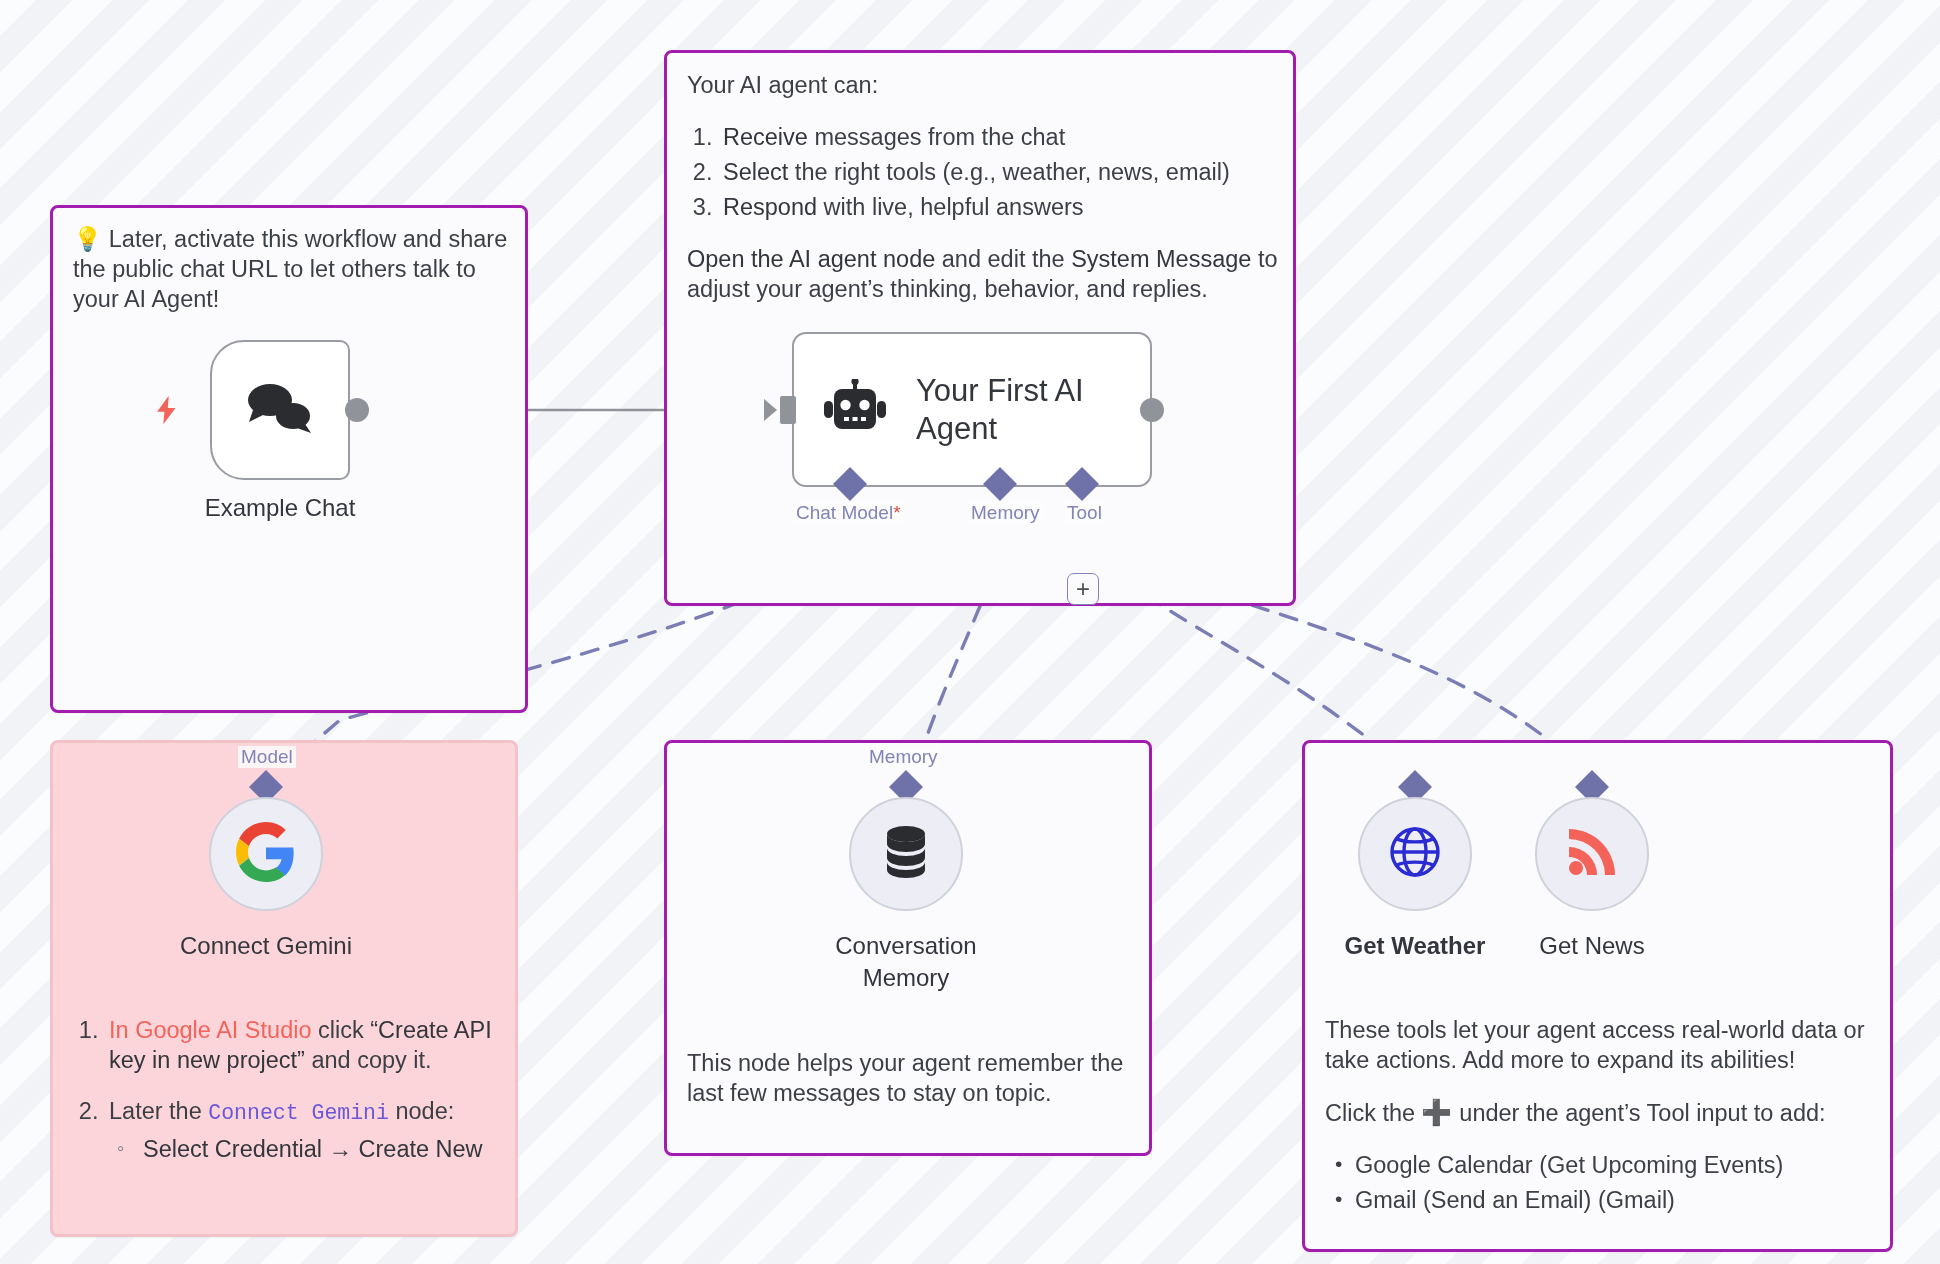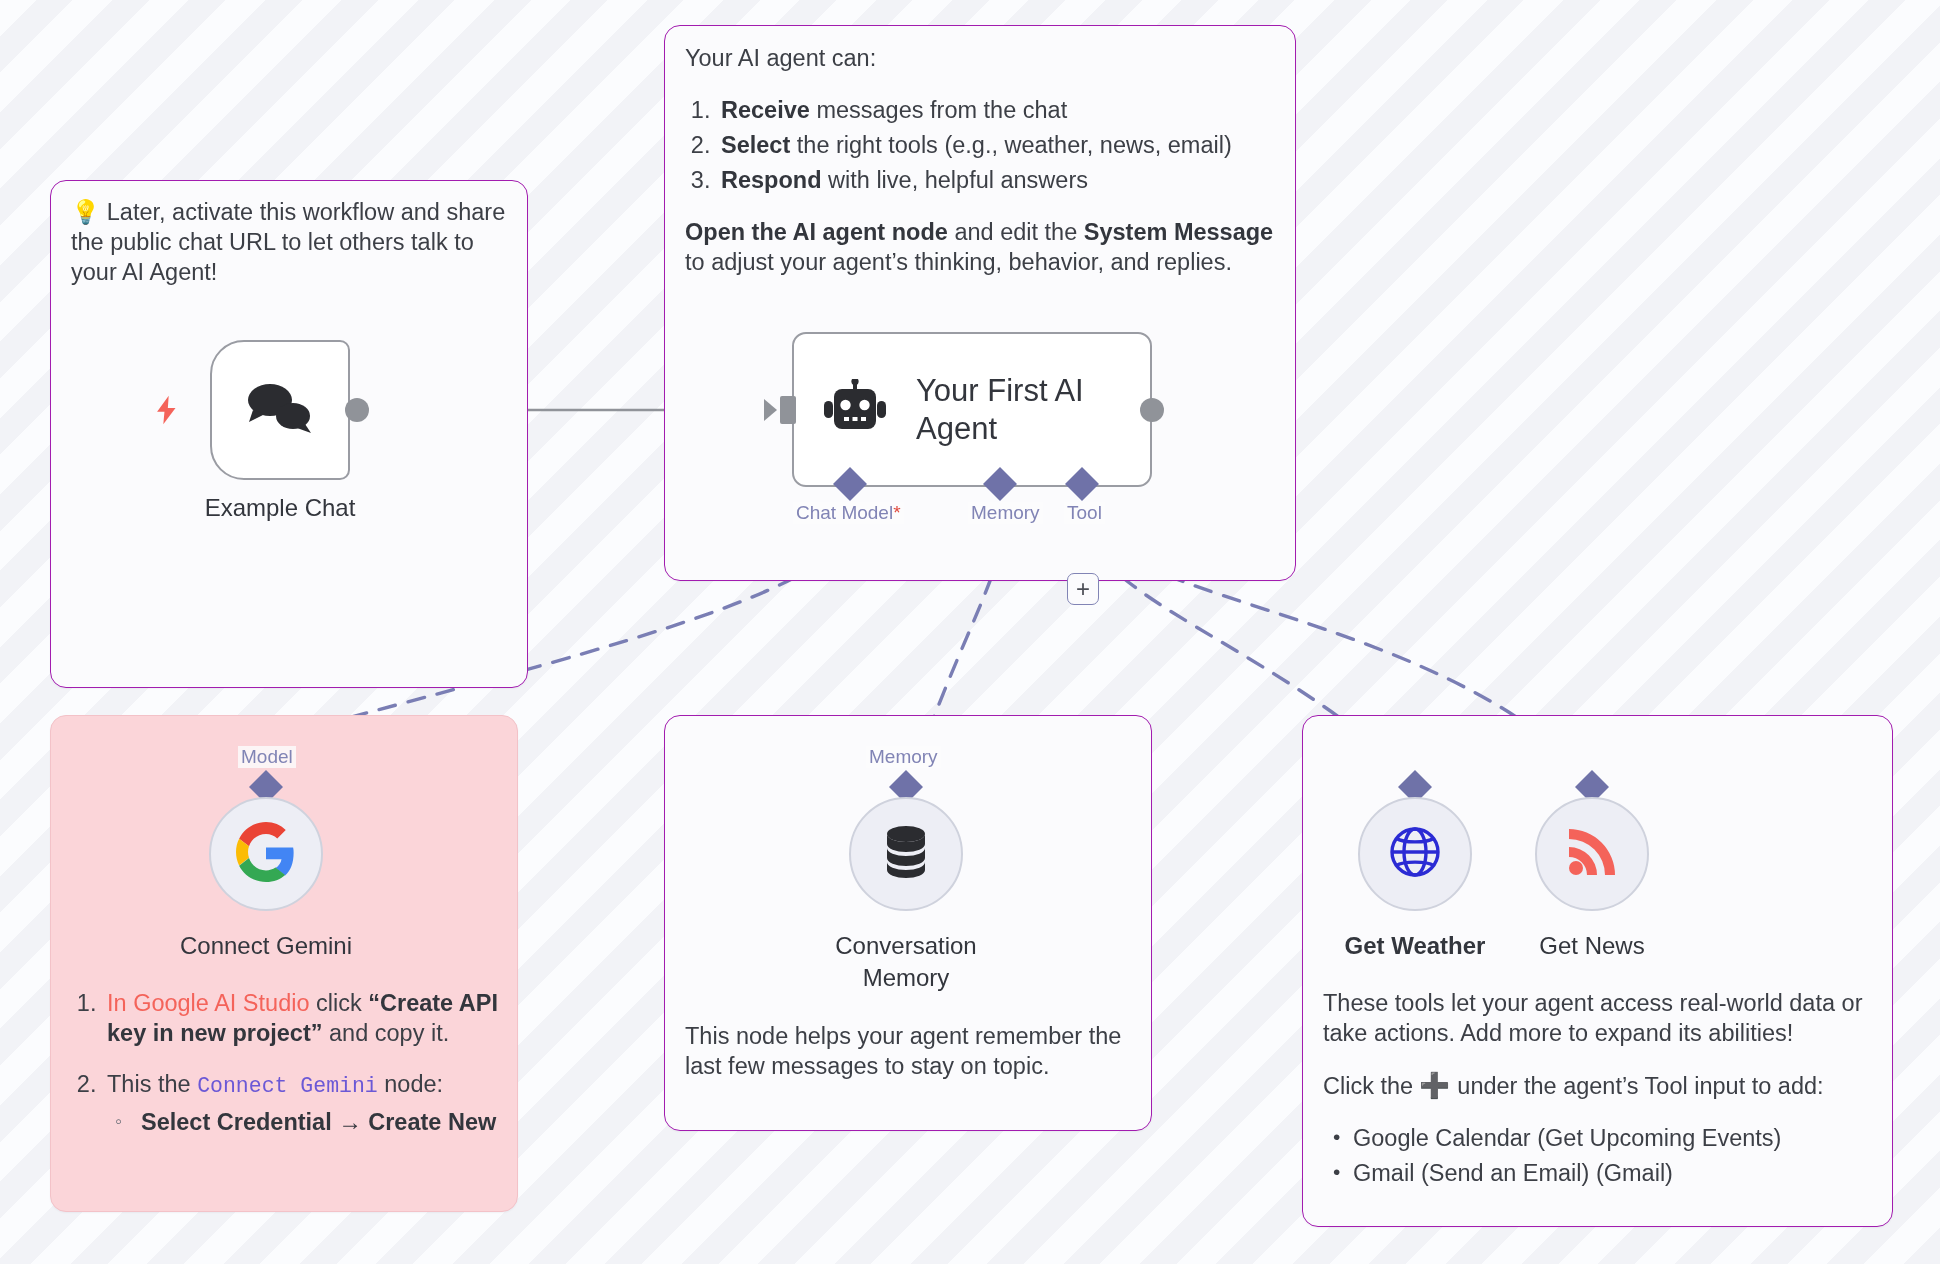--- a/index.html
+++ b/index.html
@@ -15,37 +15,38 @@
       #f2f3f7 0px, #f2f3f7 26px,
       #fbfcfe 26px, #fbfcfe 54px
     );
   }
   #canvas { position:relative; width:1940px; height:1264px; }
 
   
   .sticky {
     position:absolute;
     background:#fbfbfd;
-    border:1px solid #a21caf;
-    border-radius:16px;
+    border:3px solid #a21caf;
+    border-radius:8px;
     box-shadow:0 1px 2px rgba(30,30,60,.045);
+    margin-top:25px;
   }
   .sticky.red {
     background:#fbd5d9;
     border-color:#f3c2c8;
   }
   .sticky-body {
     position:absolute;
     color:#3c3f46;
     font-size:23.5px;
     line-height:30px;
   }
   .sticky-body p { margin:0 0 22px 0; }
   .sticky-body p:last-child { margin-bottom:0; }
-  .sticky-body b, .sticky-body strong { font-weight:700; color:#33363d; }
+  .sticky-body b, .sticky-body strong { font-weight:400; color:#33363d; }
   .sticky-body ol {
     margin:0 0 22px 0; padding:0 0 0 32px;
   }
   .sticky-body ol li { margin:0 0 5px 0; padding-left:4px; }
   .sticky-body ul {
     margin:6px 0 0 0; padding:0 0 0 30px; list-style:none;
   }
   .sticky-body ul li { position:relative; margin:0 0 5px 0; }
   .sticky-body ul.circle li::before {
     content:"\25E6"; position:absolute; left:-22px; top:-1px;
@@ -202,21 +203,21 @@
     </div>
   </div>
 
   <div class="sticky red" style="left:50px; top:715px; width:468px; height:497px;">
     <div class="sticky-body" style="left:20px; top:272px; width:432px;">
       <ol class="spaced">
         <li>
           <span class="link-red">In Google AI Studio</span><span> click </span><b>“Create API key in new project”</b><span> and copy it.</span>
         </li>
         <li>
-          <span>This the </span><span class="code-purple">Connect Gemini</span><span> node:</span>
+          <span>Later the </span><span class="code-purple">Connect Gemini</span><span> node:</span>
           <ul class="circle">
             <li>
               <b>Select Credential → Create New</b>
             </li>
           </ul>
         </li>
       </ol>
     </div>
   </div>
 

